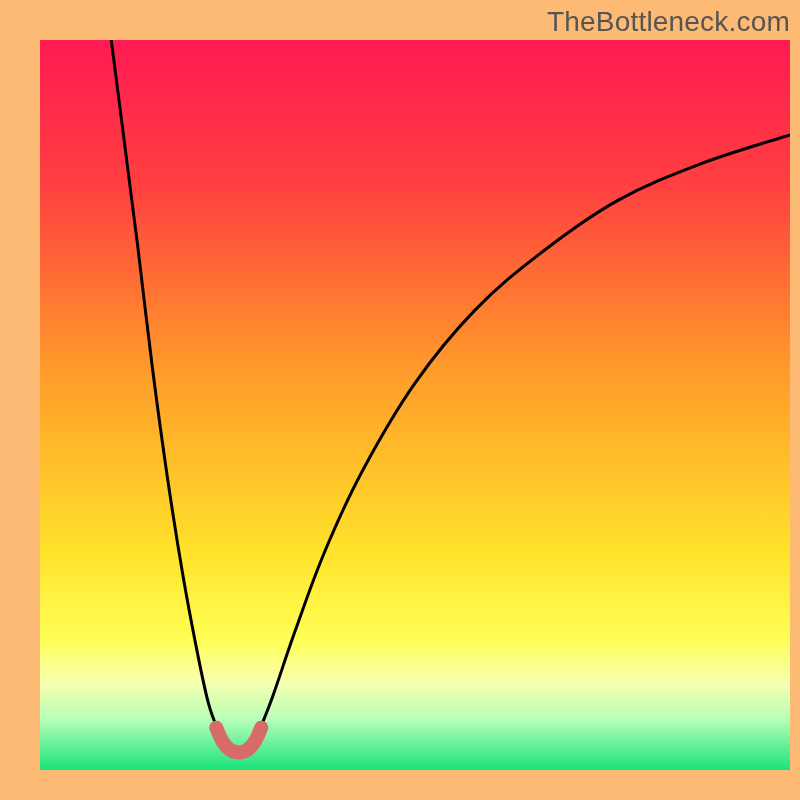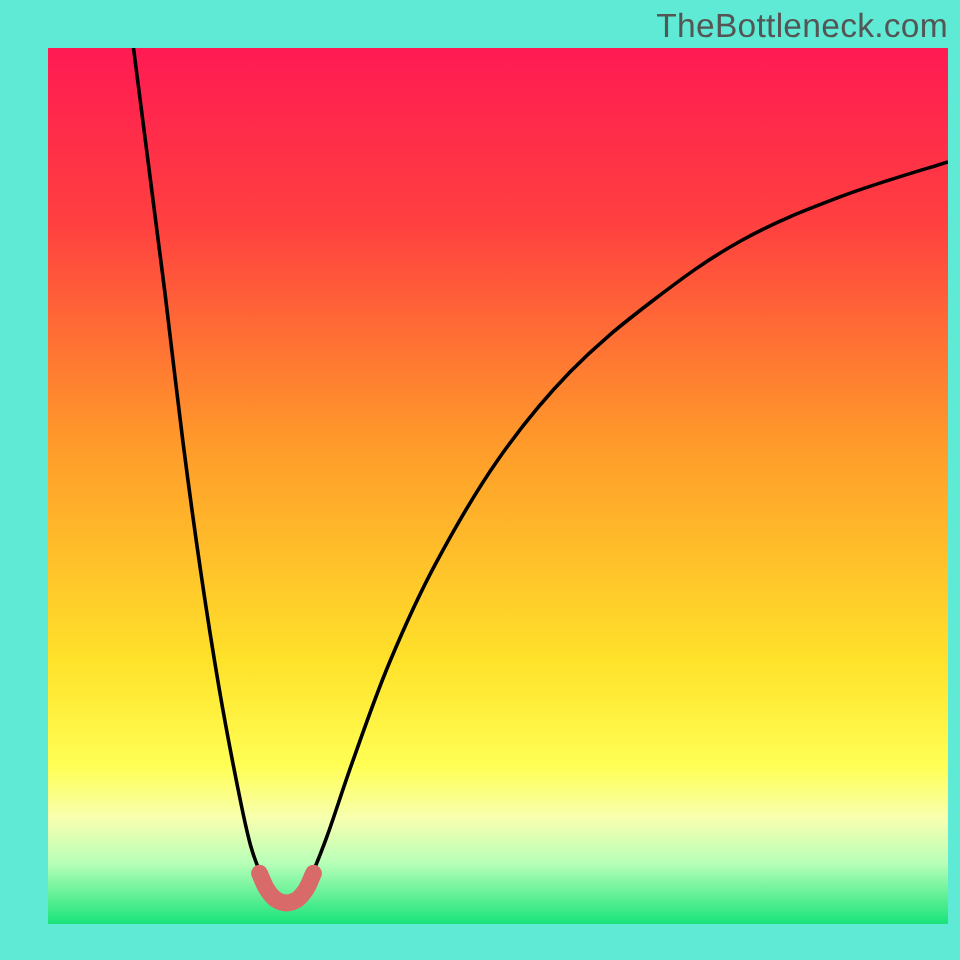--- a/index.html
+++ b/index.html
@@ -8,21 +8,21 @@
     width: 800px;
     height: 800px;
     overflow: hidden;
     background: #000;
     font-family: Arial, Helvetica, sans-serif;
   }
   .frame {
     position: absolute;
     left: 0; top: 0;
     width: 800px; height: 800px;
-    background: #5eead4;
+    background: #fdba74;
     text-align: right;
   }
   .plot {
     position: absolute;
     left: 40px;
     top: 40px;
     width: 750px;
     height: 730px;
     overflow: hidden;
   }

